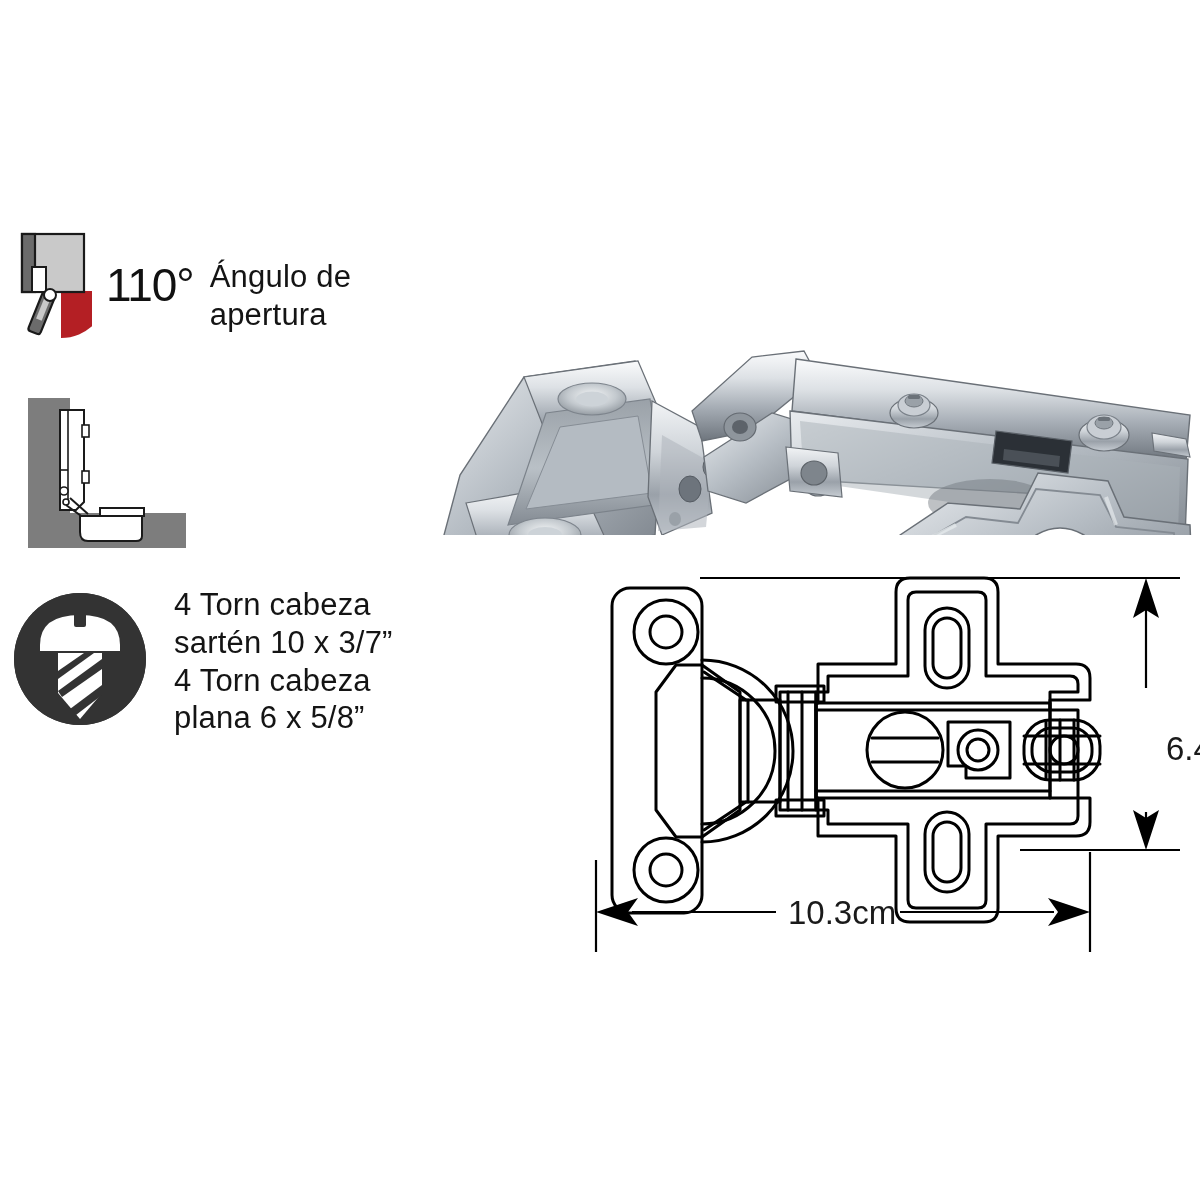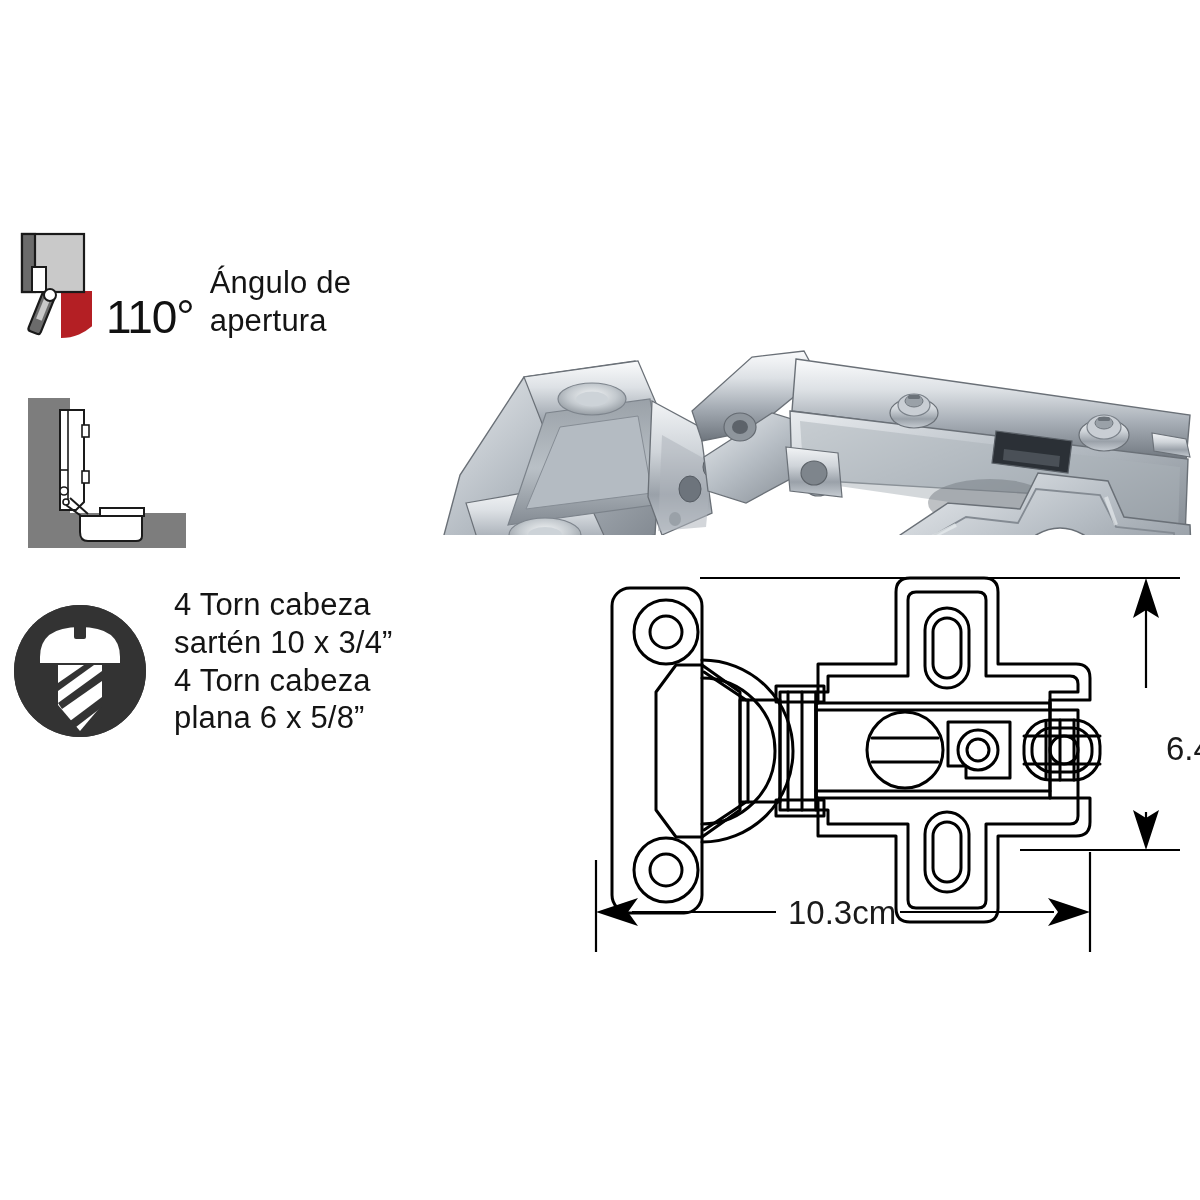--- a/index.html
+++ b/index.html
@@ -19,21 +19,21 @@
     position: absolute;
     left: 0; top: 0;
     width: 1200px;
     height: 1200px;
   }
 
   
   .feature {
     position: absolute;
     display: flex;
-    align-items: flex-end;
+    align-items: center;
   }
 
   .feature-icon {
     flex: 0 0 auto;
     position: relative;
   }
 
   .feature-text {
     font-size: 31px;
     line-height: 1.22;
@@ -157,21 +157,21 @@
 
         <g fill="#333333">
           <path d="M44 78 L70 60 L80 60 L44 86 Z"></path>
           <path d="M44 98 L88 66 L88 76 L48 104 Z"></path>
           <path d="M56 116 L88 92 L88 102 L62 122 Z"></path>
         </g>
       </svg>
     </div>
 
     <div class="feature-text screw-label">4 Torn cabeza
-sartén 10 x 3/4”
+sartén 10 x 3/7”
 4 Torn cabeza
 plana 6 x 5/8”</div>
   </div>
 
   <div class="photo">
     <svg width="800" height="300" viewBox="0 0 800 300">
       <defs>
         <linearGradient id="gMetalA" x1="0" y1="0" x2="0" y2="1">
           <stop offset="0%" stop-color="#f2f4f6"></stop>
           <stop offset="38%" stop-color="#cfd4d9"></stop>

